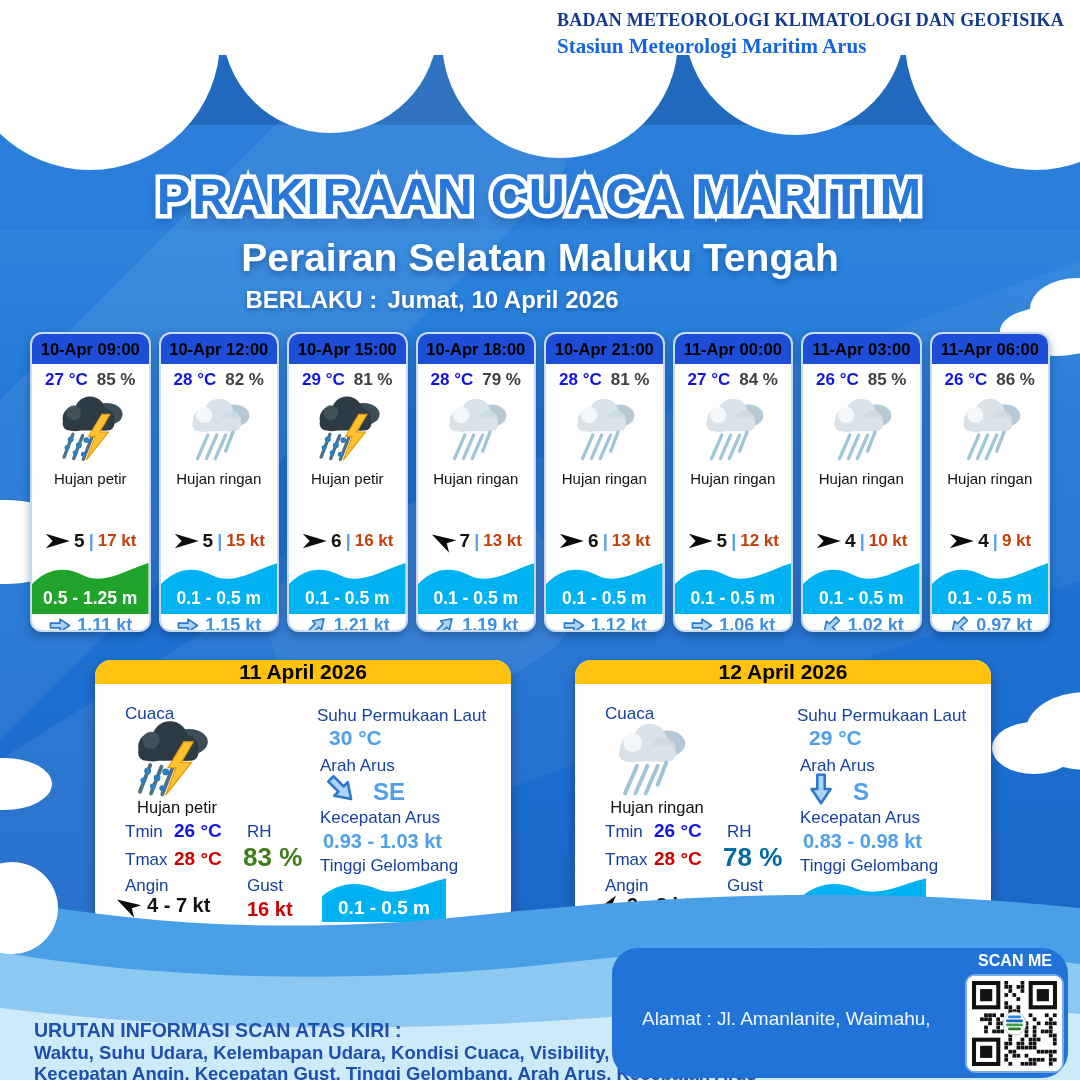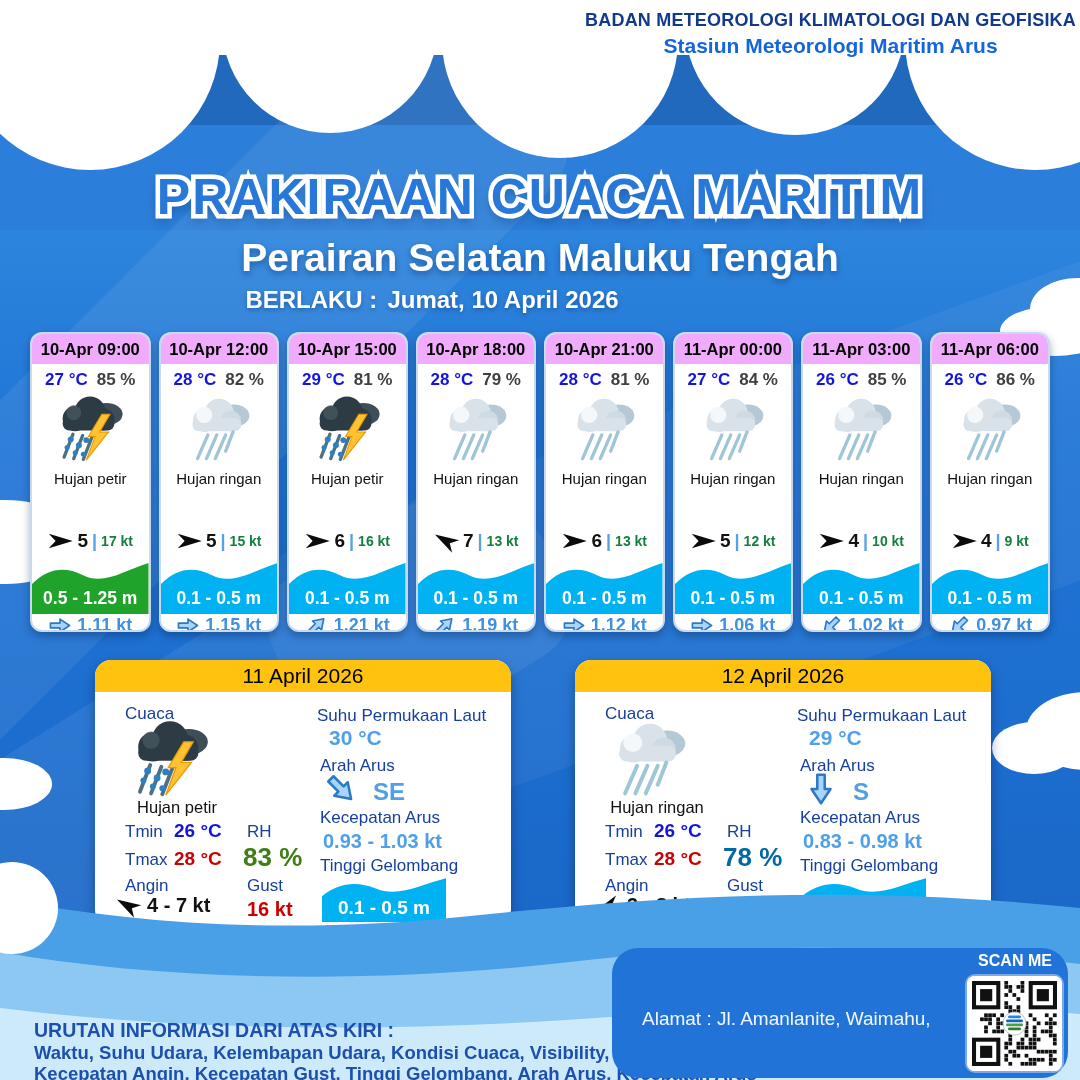--- a/index.html
+++ b/index.html
@@ -14,59 +14,59 @@
   
   #topwave{position:absolute;left:0;top:0;width:1080px;height:230px;}
   
   #botwave{position:absolute;left:0;bottom:0;width:1080px;height:220px;}
   
   .cl{position:absolute;background:#fff;border-radius:50%;}
   
   #logo{position:absolute;left:18px;top:6px;width:84px;height:96px;}
   #logo .bmkg-label{position:absolute;left:0;top:76px;width:84px;text-align:center;
     font-size:15px;font-weight:bold;color:#1a2a7a;}
-  .orgbox{position:absolute;right:4px;top:10px;text-align:center;}
+  .orgbox{position:absolute;right:16px;top:10px;text-align:left;font-family:Liberation Serif, serif;}
   .org1{font-size:18px;font-weight:bold;color:#123a8c;letter-spacing:.2px;}
   .org2{font-size:21px;font-weight:bold;color:#1565dd;margin-top:3px;}
   
   #titlewrap{position:absolute;left:0;top:168px;width:1080px;text-align:center;}
   .title-rel{position:relative;display:inline-block;font-size:50px;font-weight:bold;letter-spacing:2px;}
   .ts{color:#fff;-webkit-text-stroke:9px #fff;
     text-shadow:0 6px 12px rgba(8,40,96,.55),3px 3px 0 #fff,-3px 3px 0 #fff,3px -3px 0 #fff,-3px -3px 0 #fff;}
   .tf{position:absolute;left:0;top:0;width:100%;color:#2878da;}
   #subtitle{margin-top:10px;font-size:39px;font-weight:bold;color:#fff;
     text-shadow:0 3px 6px rgba(0,30,80,.4);}
   #validrow{position:absolute;left:0;top:286px;width:864px;display:flex;justify-content:center;gap:105px;
     color:#fff;font-size:24px;font-weight:bold;text-shadow:0 2px 4px rgba(0,30,80,.35);}
   #validrow .vitem{display:flex;gap:10px;}
   
   #cards{position:absolute;left:30px;top:332px;width:1020px;display:flex;gap:8px;}
   .card{flex:1;height:300px;background:#fff;border:2px solid #c8daed;border-radius:12px;
     box-shadow:0 4px 9px rgba(0,25,70,.35);position:relative;overflow:hidden;box-sizing:border-box;}
-  .card-h{height:30px;background:#f0abfc;display:flex;align-items:center;justify-content:center;
+  .card-h{height:30px;background:#1d4ed8;display:flex;align-items:center;justify-content:center;
     font-weight:bold;font-size:16.5px;color:#000;}
   .card-tr{display:flex;justify-content:center;gap:9px;margin-top:6px;font-weight:bold;font-size:17px;}
   .c-temp{color:#1414e0;} .c-rh{color:#404040;}
   .c-icon{height:76px;display:flex;justify-content:center;margin-top:2px;}
   .c-desc{text-align:center;font-size:15px;color:#111;margin-top:2px;}
   .c-wind{position:absolute;left:0;right:0;top:196px;display:flex;align-items:center;justify-content:center;gap:4px;}
   .c-vis{font-size:19px;font-weight:bold;color:#111;}
   .c-sep{font-size:18px;font-weight:bold;color:#55a2e8;}
-  .c-spd{font-size:14px;font-weight:bold;color:#15803d;}
+  .c-spd{font-size:17px;font-weight:bold;color:#c2410c;}
   .c-wavebox{position:absolute;left:0;right:0;top:224px;height:56px;}
   .c-wavebox svg{position:absolute;left:0;top:0;}
   .c-wavetext{position:absolute;bottom:5px;width:100%;text-align:center;color:#fff;font-weight:bold;font-size:17.5px;}
   .c-cur{position:absolute;left:0;right:0;top:281px;display:flex;align-items:center;justify-content:center;gap:5px;
     font-size:18px;font-weight:bold;color:#4090e0;}
   
   .dcard{position:absolute;top:660px;width:416px;height:266px;background:#fff;border-radius:16px;
     box-shadow:0 6px 12px rgba(0,25,70,.4);overflow:hidden;}
   #d0{left:95px;} #d1{left:575px;}
-  .d-h{height:32px;background:#ffc20e;display:flex;align-items:center;justify-content:center;
-    font-size:21px;font-weight:normal;color:#000;}
+  .d-h{height:24px;background:#ffc20e;display:flex;align-items:center;justify-content:center;
+    font-size:21px;font-weight:bold;color:#000;}
   .d-lab{position:absolute;color:#16409e;font-size:17px;}
   .d-val{position:absolute;font-weight:bold;}
   .d-icon{position:absolute;left:32px;top:56px;}
   .d-desc{position:absolute;left:10px;top:138px;width:144px;text-align:center;font-size:16.5px;color:#111;}
   .d-wind{position:absolute;left:20px;top:234px;display:flex;align-items:center;gap:6px;
     font-size:20px;font-weight:bold;color:#111;}
   .d-wavebox{position:absolute;left:227px;top:214px;width:124px;height:48px;}
   .d-wavebox svg{position:absolute;left:0;top:0;}
   .d-wavetext{position:absolute;bottom:3px;width:100%;text-align:center;color:#fff;font-weight:bold;font-size:19px;}
   .d-arrow{position:absolute;}
@@ -609,21 +609,21 @@
     </div>
 
   <svg id="botwave" viewBox="0 0 1080 220" preserveAspectRatio="none">
     <path d="M0 38 C140 66 300 74 470 56 C660 36 850 24 1080 48 L1080 220 L0 220 Z" fill="#4aa0e6"></path>
     <path d="M0 92 C170 122 380 124 570 102 C760 80 930 86 1080 104 L1080 220 L0 220 Z" fill="#8cc8f1"></path>
     <path d="M0 148 C210 174 430 172 650 154 C850 140 990 146 1080 154 L1080 220 L0 220 Z" fill="#cdeafb"></path>
     <circle cx="12" cy="48" r="46" fill="#ffffff"></circle>
   </svg>
 
   <div id="fleft">
-    <div class="flt">URUTAN INFORMASI DARI ATAS KIRI :</div>
+    <div class="flt">URUTAN INFORMASI SCAN ATAS KIRI :</div>
     <div class="fll">Waktu, Suhu Udara, Kelembapan Udara, Kondisi Cuaca, Visibility, Arah Angin,</div>
     <div class="fll">Kecepatan Angin, Kecepatan Gust, Tinggi Gelombang, Arah Arus, Kecepatan Arus</div>
   </div>
 
   <div id="fright">
     <div class="fr-lines">
       <div>Alamat : Jl. Amanlanite, Waimahu,</div>
       <div>Latuhalat, Nusaniwe, Ambon 97118</div>
       
       

